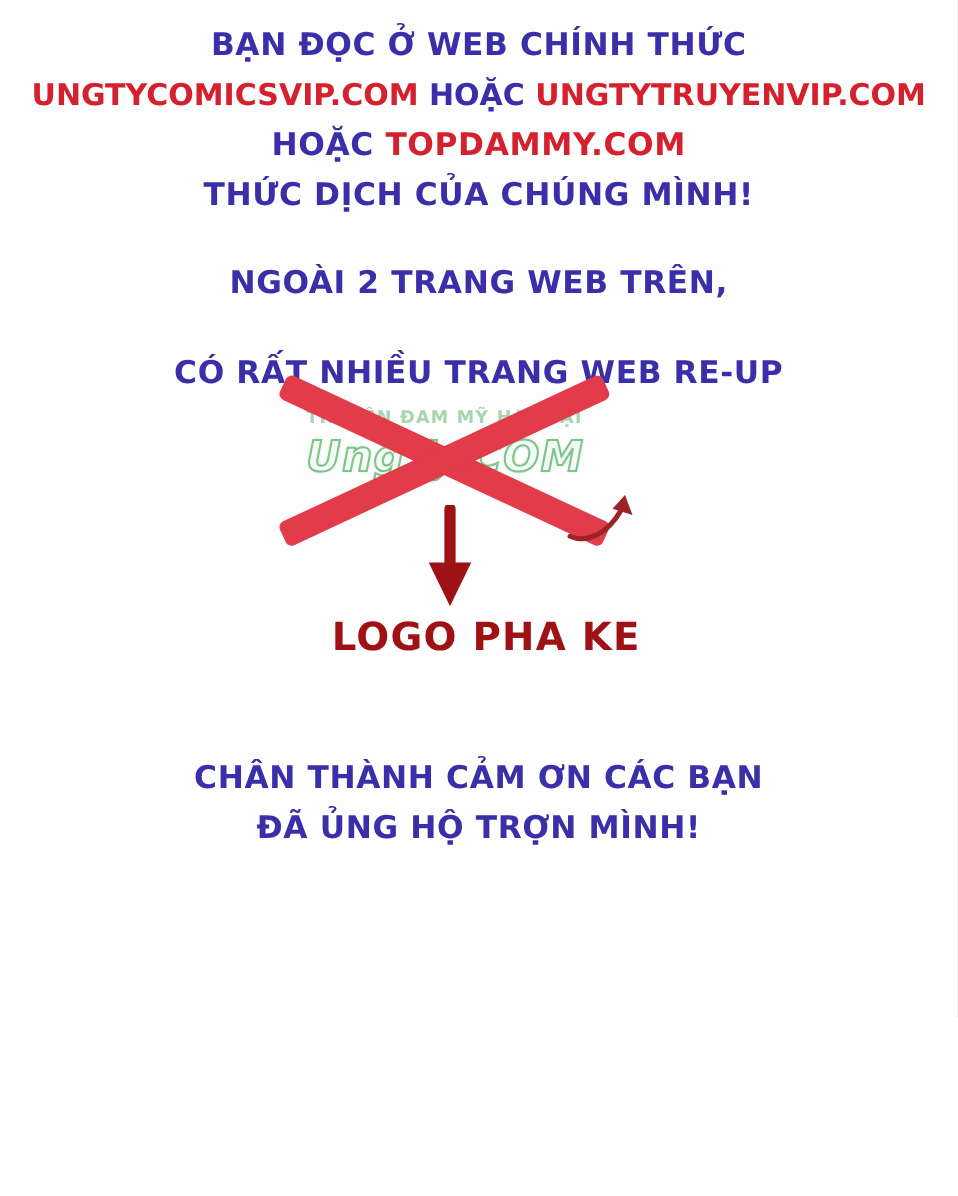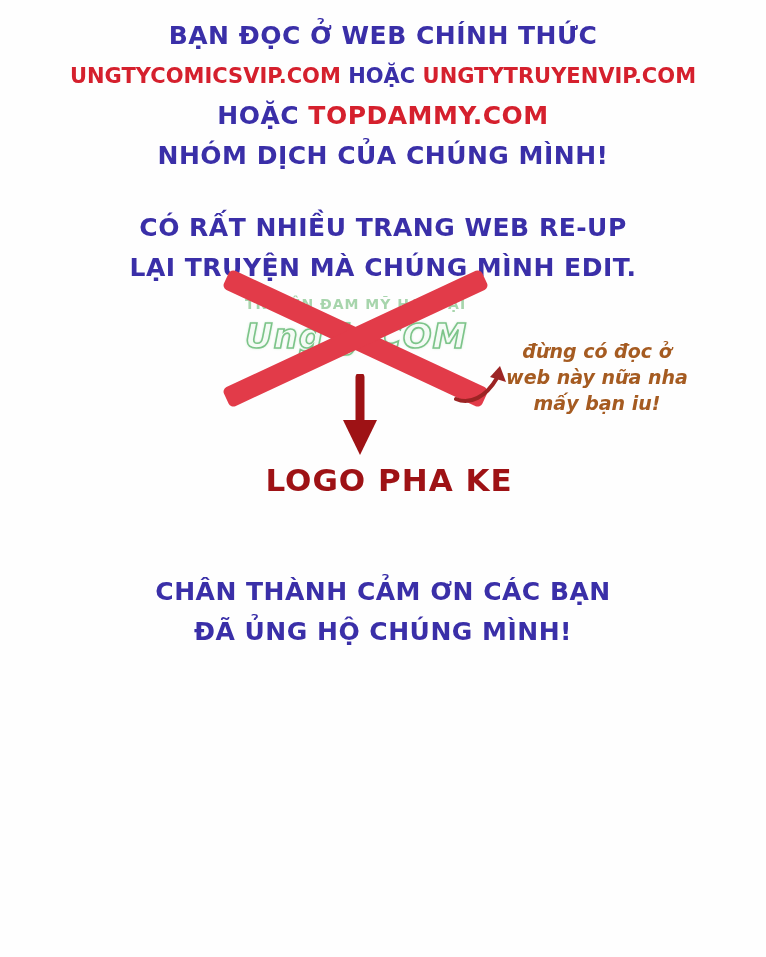--- a/index.html
+++ b/index.html
@@ -7,21 +7,21 @@
     position:relative;
     width:766px; height:957px;
     margin:0 auto;
     background:#fefefe;
     overflow:hidden;
     font-family:"DejaVu Sans", sans-serif;
     font-weight:bold;
     text-align:center;
   }
   .line { font-size:25px; line-height:40px; letter-spacing:0.5px; white-space:nowrap; }
-  .line.compact { font-size:21px; letter-spacing:0; }
+  .line.compact { font-size:24px; letter-spacing:0; }
   .blue   { color:var(--blue,#3a2fa8); }
   .red    { color:var(--red,#d5202d); }
   .darkred{ color:var(--darkred,#9e1215);padding-left:12px; }
   .brown  { color:var(--brown,#a55b21); }
 
   .header  { padding-top:16px; }
   .warning { margin-top:30px; }
   .detail  { margin-top:32px; }
 
   .fake-site {
@@ -91,57 +91,52 @@
     <div class="line blue">BẠN ĐỌC Ở WEB CHÍNH THỨC</div>
     <div class="line compact">
       <span class="red">UNGTYCOMICSVIP.COM</span>
       <span class="blue">HOẶC</span>
       <span class="red">UNGTYTRUYENVIP.COM</span>
     </div>
     <div class="line">
       <span class="blue">HOẶC</span>
       <span class="red">TOPDAMMY.COM</span>
     </div>
-    <div class="line blue">NHÓM DỊCH CỦA CHÚNG MÌNH!</div>
+    <div class="line blue">THỨC DỊCH CỦA CHÚNG MÌNH!</div>
   </section>
 
   <section class="warning">
+    <div class="line blue">NGOÀI 2 TRANG WEB TRÊN,</div>
   </section>
 
   <section class="detail">
     <div class="line blue">CÓ RẤT NHIỀU TRANG WEB RE-UP</div>
-    <div class="line blue">LẠI TRUYỆN MÀ CHÚNG MÌNH EDIT.</div>
   </section>
 
   <div class="logo-cluster">
     <div class="fake-logo">
       <div class="logo-tagline">TRUYỆN ĐAM MỸ HAY TẠI</div>
       <div class="logo-brand">UngTy.COM</div>
     </div>
 
     <div class="x-bar x1"></div>
     <div class="x-bar x2"></div>
 
     <svg class="curved-arrow" width="56" height="40" viewBox="0 0 56 40">
       <path d="M4 35 C 18 41, 34 33, 45 14" fill="none" stroke="#9c2424" stroke-width="4" stroke-linecap="round"></path>
       <polygon points="48,2 54,18 38,13" fill="#9c2424"></polygon>
     </svg>
 
-    <div class="note brown">
-      <div>đừng có đọc ở</div>
-      <div>web này nữa nha</div>
-      <div>mấy bạn iu!</div>
-    </div>
 
     <svg class="down-arrow" width="44" height="84" viewBox="0 0 44 84">
       <path d="M22 3 L22 52" stroke="#9e1215" stroke-width="9" stroke-linecap="round"></path>
       <polygon points="5,46 39,46 22,81" fill="#9e1215"></polygon>
     </svg>
   </div>
 
   <div class="caption darkred">LOGO PHA KE</div>
 
   <section class="footer">
     <div class="line blue">CHÂN THÀNH CẢM ƠN CÁC BẠN</div>
-    <div class="line blue">ĐÃ ỦNG HỘ CHÚNG MÌNH!</div>
+    <div class="line blue">ĐÃ ỦNG HỘ TRỢN MÌNH!</div>
   </section>
 
 </div>
 
 </body></html>

